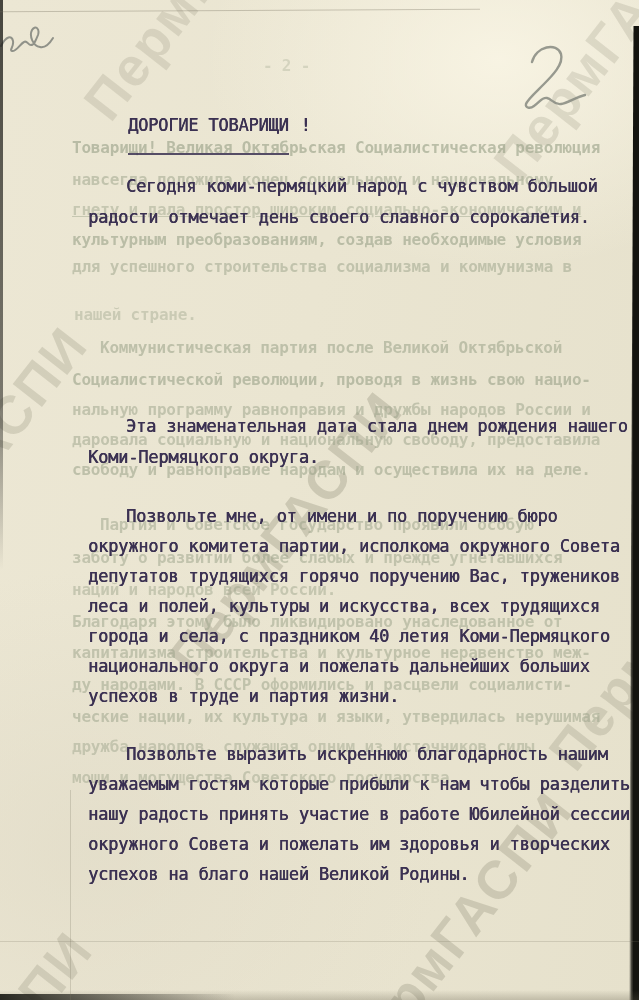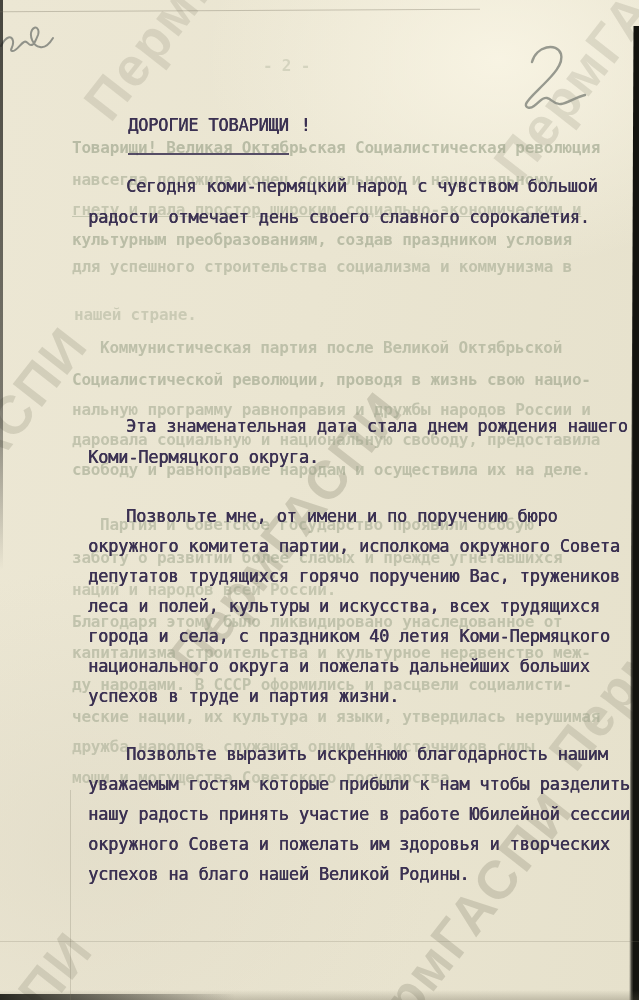--- a/index.html
+++ b/index.html
@@ -92,21 +92,21 @@
       <span class="wm" style="left: 495px; top: 597px; opacity: 0.26;">ПермГАСПИ</span>
       <span class="wm" style="left: -195px; top: 1042px; opacity: 0.26;">ПермГАСПИ</span>
       <span class="wm" style="left: 285px; top: 902px; opacity: 0.3;">ПермГАСПИ</span>
     </div>
 
   <div id="ghost-layer">
       <span class="ghost-line" style="left: 263px; top: 56px; opacity: 0.3;">- 2 -</span>
       <span class="ghost-line" style="left: 72px; top: 138px; opacity: 0.62;">Товарищи! Великая Октябрьская Социалистическая революция</span>
       <span class="ghost-line" style="left: 72px; top: 170px; opacity: 0.5;">навсегда положила конец социальному и национальному</span>
       <span class="ghost-line" style="left: 72px; top: 200px; opacity: 0.45; text-decoration: underline;">гнету и дала простор широким социально-экономическим и</span>
-      <span class="ghost-line" style="left: 72px; top: 230px; opacity: 0.6;">культурным преобразованиям, создав праздником условия</span>
+      <span class="ghost-line" style="left: 72px; top: 230px; opacity: 0.6;">культурным преобразованиям, создав необходимые условия</span>
       <span class="ghost-line" style="left: 72px; top: 257px; opacity: 0.5;">для успешного строительства социализма и коммунизма в</span>
       <span class="ghost-line" style="left: 74px; top: 289px; opacity: 0.4; margin-top: 16px;">нашей стране.</span>
       <span class="ghost-line" style="left: 100px; top: 338px; opacity: 0.55;">Коммунистическая партия после Великой Октябрьской</span>
       <span class="ghost-line" style="left: 72px; top: 370px; opacity: 0.6;">Социалистической революции, проводя в жизнь свою нацио-</span>
       <span class="ghost-line" style="left: 72px; top: 400px; opacity: 0.5;">нальную программу равноправия и дружбы народов России и</span>
       <span class="ghost-line" style="left: 72px; top: 430px; opacity: 0.5;">даровала социальную и национальную свободу, предоставила</span>
       <span class="ghost-line" style="left: 72px; top: 460px; opacity: 0.55;">свободу и равноправие народам и осуществила их на деле.</span>
       <span class="ghost-line" style="left: 100px; top: 515px; opacity: 0.5;">Партия и Советское государство проявили особую</span>
       <span class="ghost-line" style="left: 72px; top: 548px; opacity: 0.5;">заботу о развитии более слабых и прежде угнетавшихся</span>
       <span class="ghost-line" style="left: 72px; top: 580px; opacity: 0.45;">наций и народов всей России.</span>

